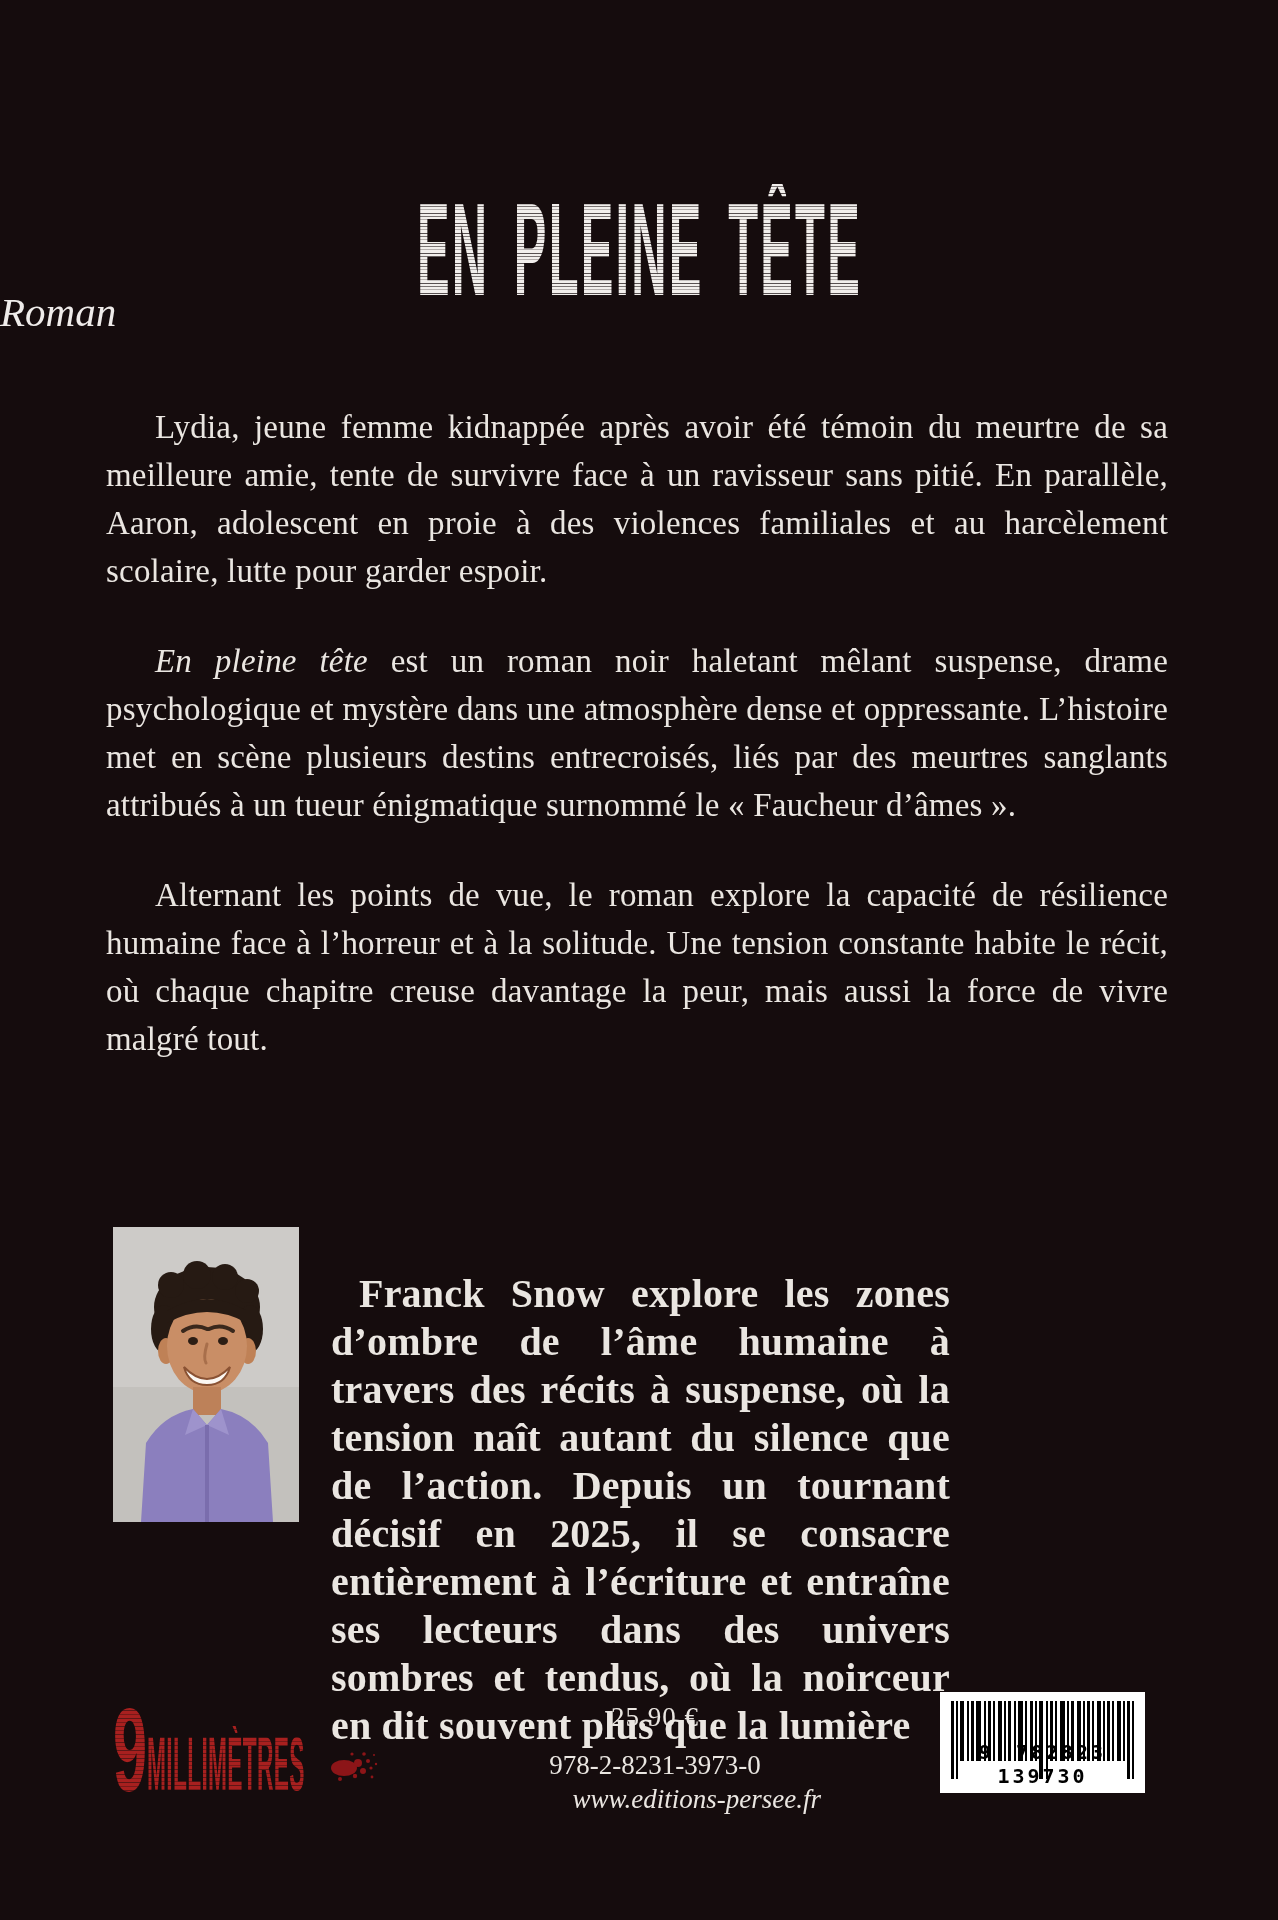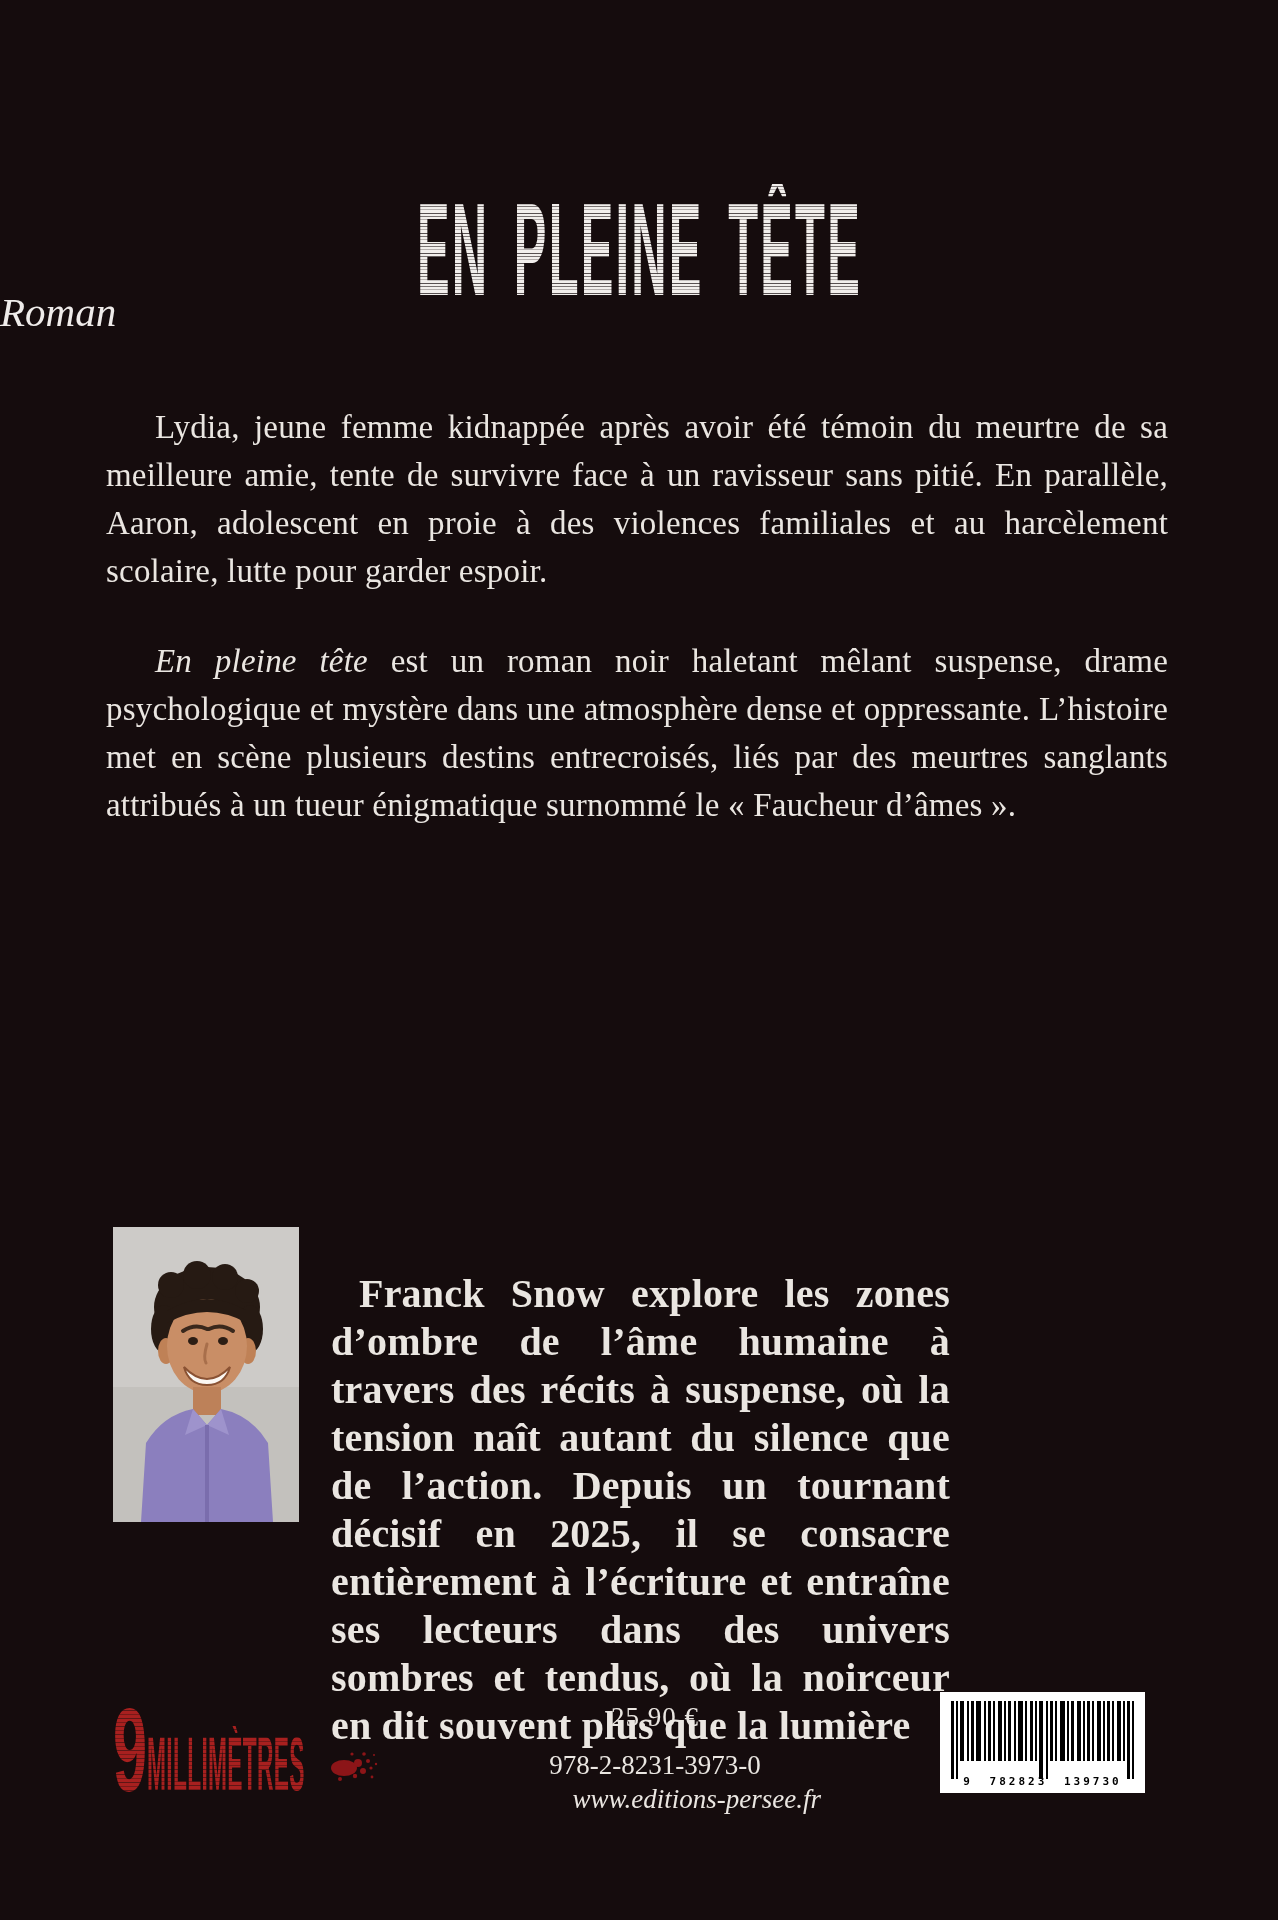--- a/index.html
+++ b/index.html
@@ -72,36 +72,37 @@
   .barcode { position:absolute; left:940px; top:1692px; width:205px; height:101px; background:#fff; }
   .bars {
     position:absolute; left:11px; top:9px; right:11px; height:84px;
     display:flex; align-items:flex-start;
   }
   .bars .bar { background:#000; height:60px; flex:0 0 auto; }
   .bars .bar.tall { height:78px; }
   .barcode-digits {
     position:absolute; left:0; right:0; bottom:5px;
     font-family:"DejaVu Sans Mono", monospace; font-weight:bold;
-    font-size:11px; color:#000; text-align:center;
+    font-size:20px; color:#000; text-align:center;
     letter-spacing:3px; word-spacing:7px;
   }
 </style>
 </head>
 <body>
 
 <div class="page">
 
   <h1 class="title"><span class="squeeze">EN PLEINE TÊTE</span></h1>
 
   <div class="subtitle">Roman</div>
 
   <div class="synopsis">
     <p><span>Lydia, jeune femme kidnappée après avoir été témoin du meurtre de sa meilleure amie, tente de survivre face à un ravisseur sans pitié. En parallèle, Aaron, adolescent en proie à des violences familiales et au harcèlement scolaire, lutte pour garder espoir.</span></p>
     <p><em>En pleine tête</em><span> est un roman noir haletant mêlant suspense, drame psychologique et mystère dans une atmosphère dense et oppressante. L’histoire met en scène plusieurs destins entrecroisés, liés par des meurtres sanglants attribués à un tueur énigmatique surnommé le « Faucheur d’âmes ».</span></p>
+    <p><span>Alternant les points de vue, le roman explore la capacité de résilience humaine face à l’horreur et à la solitude. Une tension constante habite le récit, où chaque chapitre creuse davantage la peur, mais aussi la force de vivre malgré tout.</span></p>
   </div>
 
   <div class="author-photo">
     <svg viewBox="0 0 186 295" width="186" height="295">
       <rect width="186" height="295" fill="#cdcbc8"></rect>
       <rect y="160" width="186" height="135" fill="#c3c1bd"></rect>
 
       <ellipse cx="94" cy="80" rx="53" ry="40" fill="#261a13"></ellipse>
       <circle cx="58" cy="58" r="13" fill="#261a13"></circle>
       <circle cx="84" cy="48" r="14" fill="#261a13"></circle>

